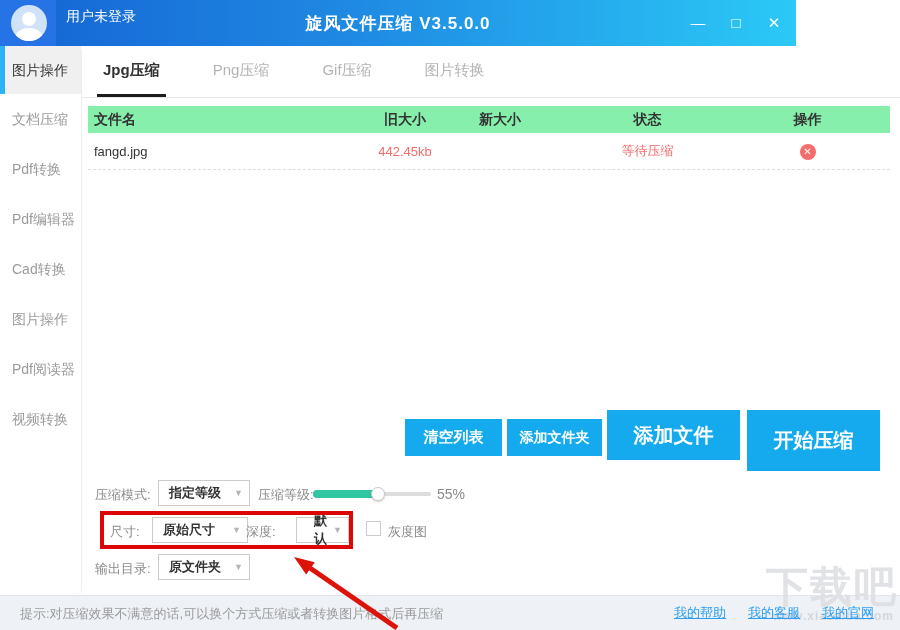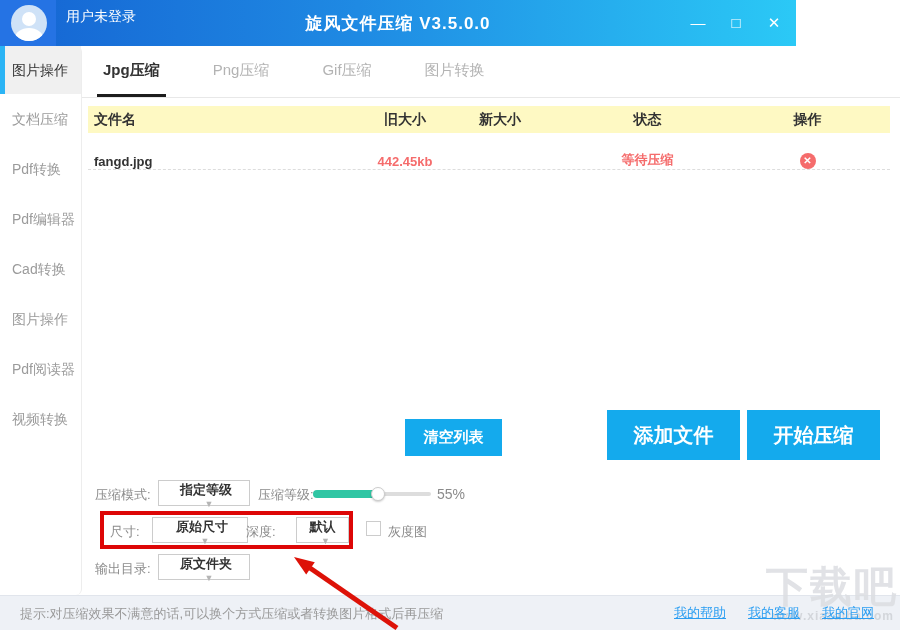--- a/index.html
+++ b/index.html
@@ -27,46 +27,46 @@
   .side-item.active { background:#f0f0f0; color:#333; border-left:5px solid #2bb4f5; padding-left:7px; height:48px; line-height:48px; }
 
   
   .tabs { position:absolute; left:82px; top:46px; width:818px; height:52px; background:#fff;
     border-bottom:1px solid #e8e8e8; display:flex; align-items:stretch; padding-left:8px; }
   .tab { display:flex; align-items:center; padding:0 6px; margin-right:34px; font-size:15px; color:#b3b3b3;
     cursor:pointer; border-bottom:3px solid transparent;margin-left:7px; }
   .tab.active { color:#333; font-weight:bold; border-bottom:3px solid #1d1d1d; }
 
   
-  .table-head { position:absolute; left:88px; top:106px; width:802px; height:27px; background:#fef9c3;
+  .table-head { position:absolute; left:88px; top:106px; width:802px; height:27px; background:#86efac;
     display:flex; align-items:center; font-size:14px; font-weight:bold; color:#333; }
   .table-row { position:absolute; left:88px; top:133px; width:802px; height:37px; background:#fff;
-    display:flex; align-items:flex-end; font-size:13px; color:#333; border-bottom:1px dashed #ddd;font-weight:bold; }
+    display:flex; align-items:center; font-size:13px; color:#333; border-bottom:1px dashed #ddd; }
   .col-name { flex:0 0 272px; padding-left:6px; text-align:left; }
   .col-old  { flex:0 0 90px;  text-align:center; }
   .col-new  { flex:0 0 100px; text-align:center; }
   .col-status { flex:0 0 195px; text-align:center; }
   .col-op   { flex:0 0 125px; text-align:center; }
   .red-text { color:#f56c6c; }
   .del-btn { display:inline-block; width:16px; height:16px; border-radius:50%; background:#f56c6c; color:#fff;
     font-size:10px; line-height:16px; text-align:center; cursor:pointer; }
 
   
   .btn { position:absolute; background:#14aaed; color:#fff; border:none; font-weight:bold; cursor:pointer;
     font-family:"Liberation Sans", sans-serif; }
   .btn-clear { left:405px; top:419px; width:97px; height:37px; font-size:15px; }
   .btn-addfolder { left:507px; top:419px; width:95px; height:37px; font-size:14px; }
   .btn-addfile { left:607px; top:410px; width:133px; height:50px; font-size:20px; }
-  .btn-start { left:747px; top:410px; width:133px; height:50px; font-size:20px; }
+  .btn-start { left:747px; top:410px; width:133px; height:61px; font-size:20px; }
 
   
   .ctl-label { position:absolute; font-size:13px; color:#8b8b8b; }
   .select { position:absolute; height:26px; background:#fff; border:1px solid #ccc; display:flex;
     align-items:center; justify-content:space-between; padding:0 6px 0 10px; font-size:13px; font-weight:bold;
-    color:#333; cursor:pointer;flex-direction:column; }
+    color:#333; cursor:pointer; }
   .chev { color:#b5b5b5; font-size:9px; margin-left:6px; }
   .slider { position:absolute; left:313px; top:487px; width:118px; height:14px; cursor:pointer; }
   .slider .track { position:absolute; left:0; top:5px; width:118px; height:4px; background:#ddd; border-radius:2px; }
   .slider .fill { position:absolute; left:0; top:3px; height:8px; background:#30c6a4; border-radius:4px; }
   .slider .thumb { position:absolute; top:0; width:14px; height:14px; border-radius:50%; background:#fff;
     border:1px solid #ccc; box-shadow:0 1px 2px rgba(0,0,0,.2); margin-left:-7px; }
   .pct { position:absolute; left:437px; top:486px; font-size:14px; color:#8b8b8b; }
   .checkbox { position:absolute; left:366px; top:521px; width:15px; height:15px; border:1px solid #ccc;
     background:#fff; cursor:pointer; }
 
@@ -134,20 +134,21 @@
   </div>
   <div class="table-row">
     <div class="col-name">fangd.jpg</div>
     <div class="col-old red-text">442.45kb</div>
     <div class="col-new"></div>
     <div class="col-status red-text">等待压缩</div>
     <div class="col-op"><span class="del-btn">✕</span></div>
   </div>
 
   <button class="btn btn-clear">清空列表</button>
+  <button class="btn btn-addfolder">添加文件夹</button>
   <button class="btn btn-addfile">添加文件</button>
   <button class="btn btn-start">开始压缩</button>
 
   <div class="ctl-label" style="left:95px; top:486px;">压缩模式:</div>
   <div class="select" style="left:158px; top:480px; width:92px;">
     <span>指定等级</span>
     <span class="chev">▼</span>
   </div>
   <div class="ctl-label" style="left:258px; top:486px;">压缩等级:</div>
   <div class="slider">

